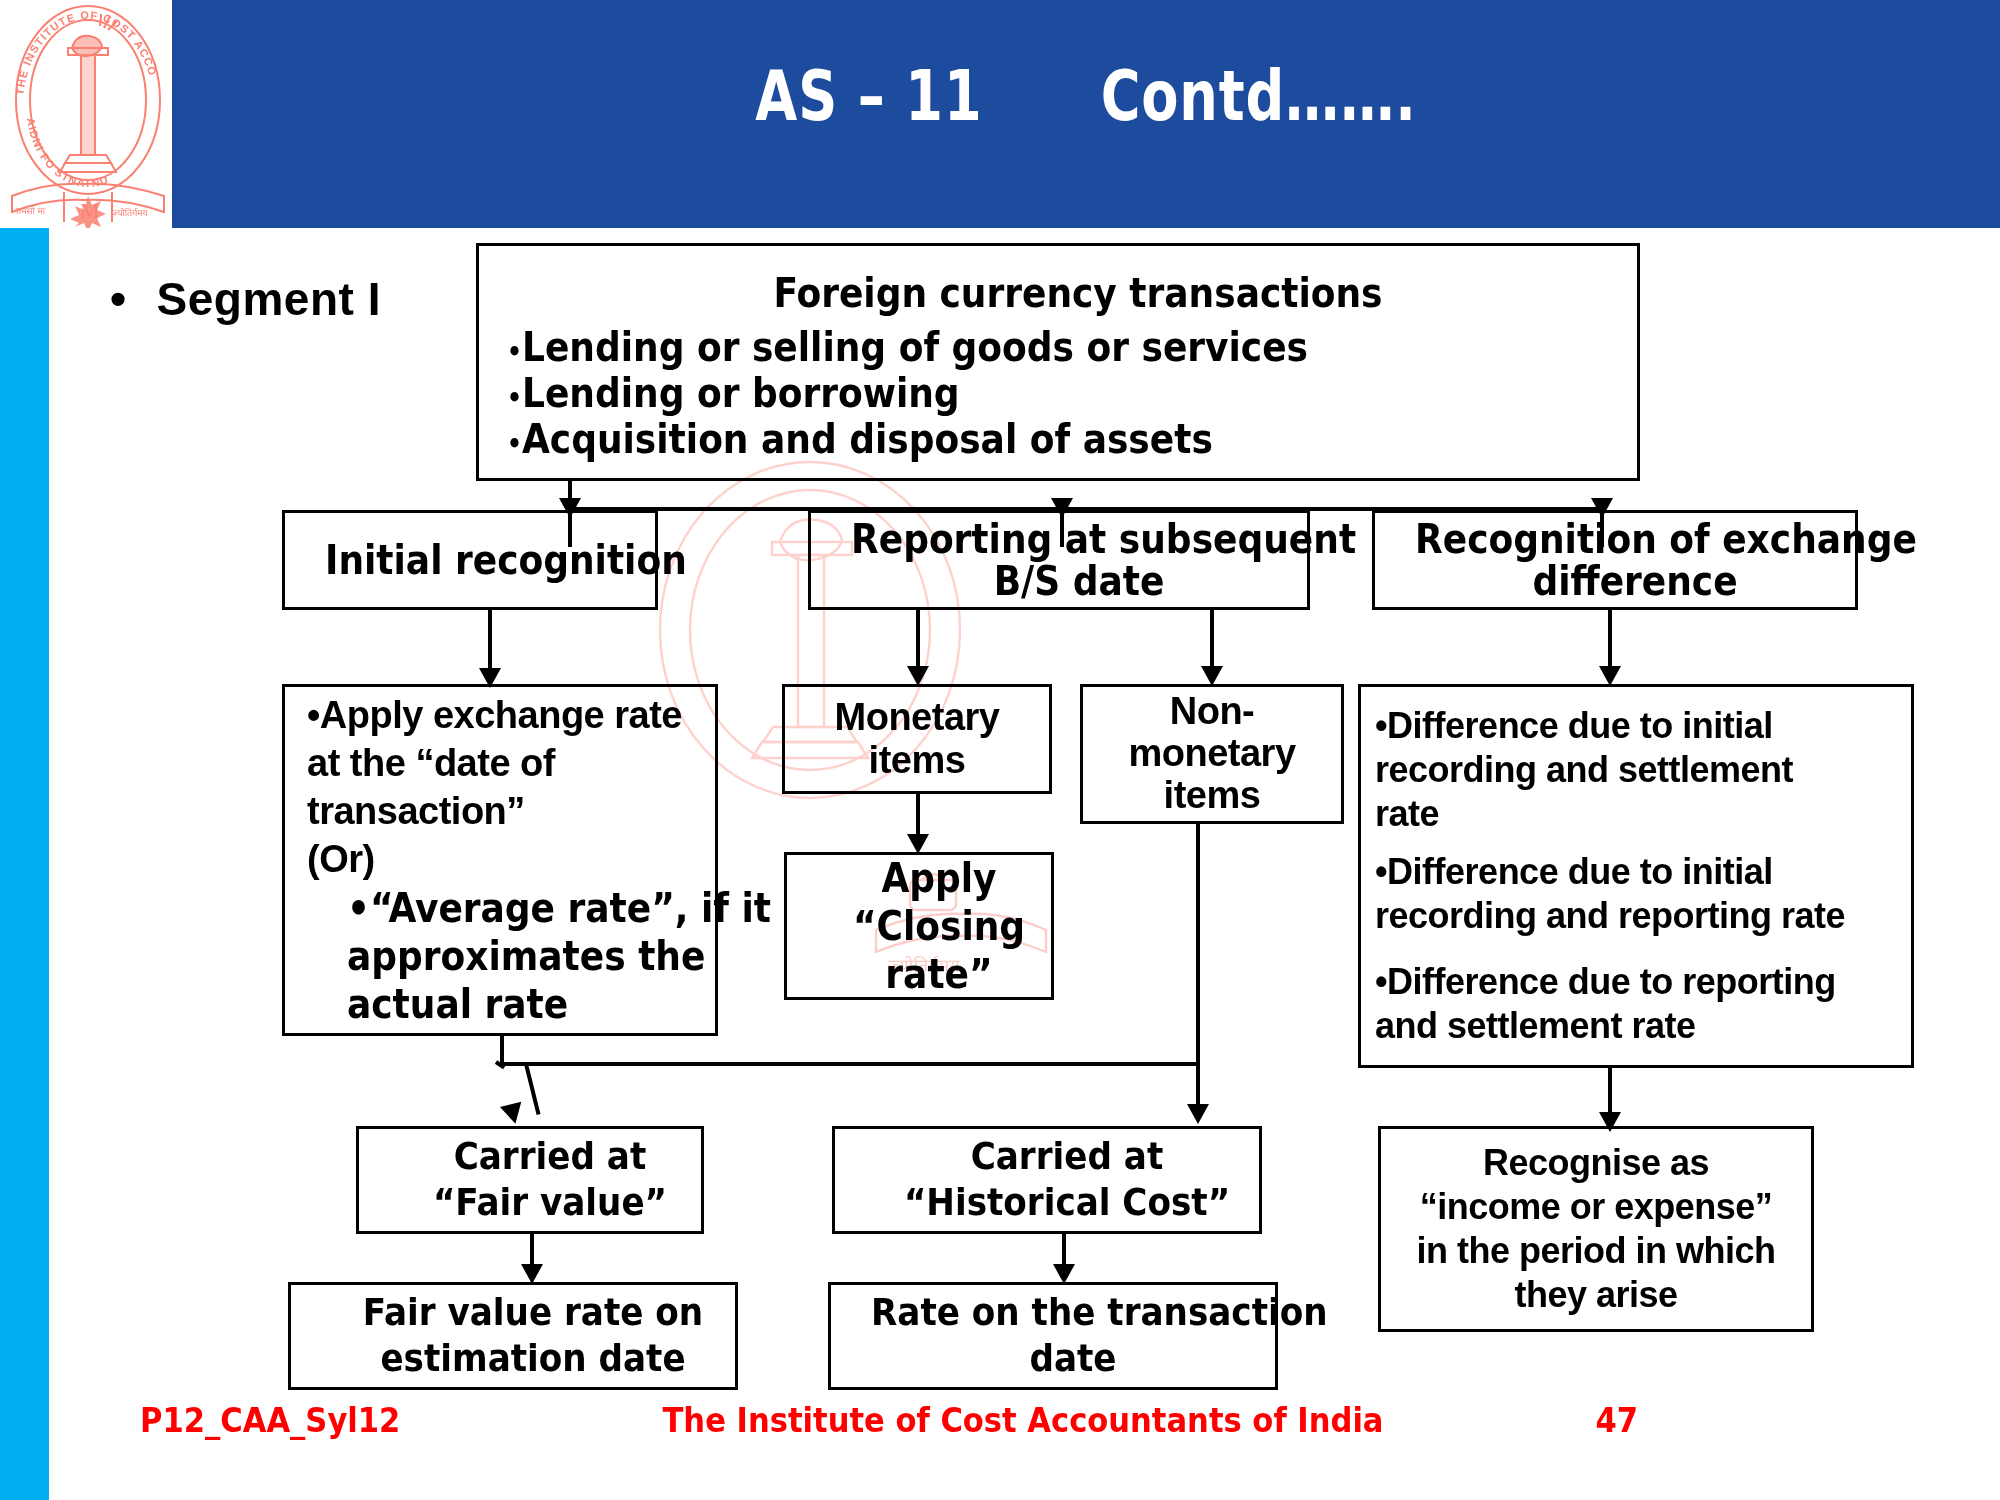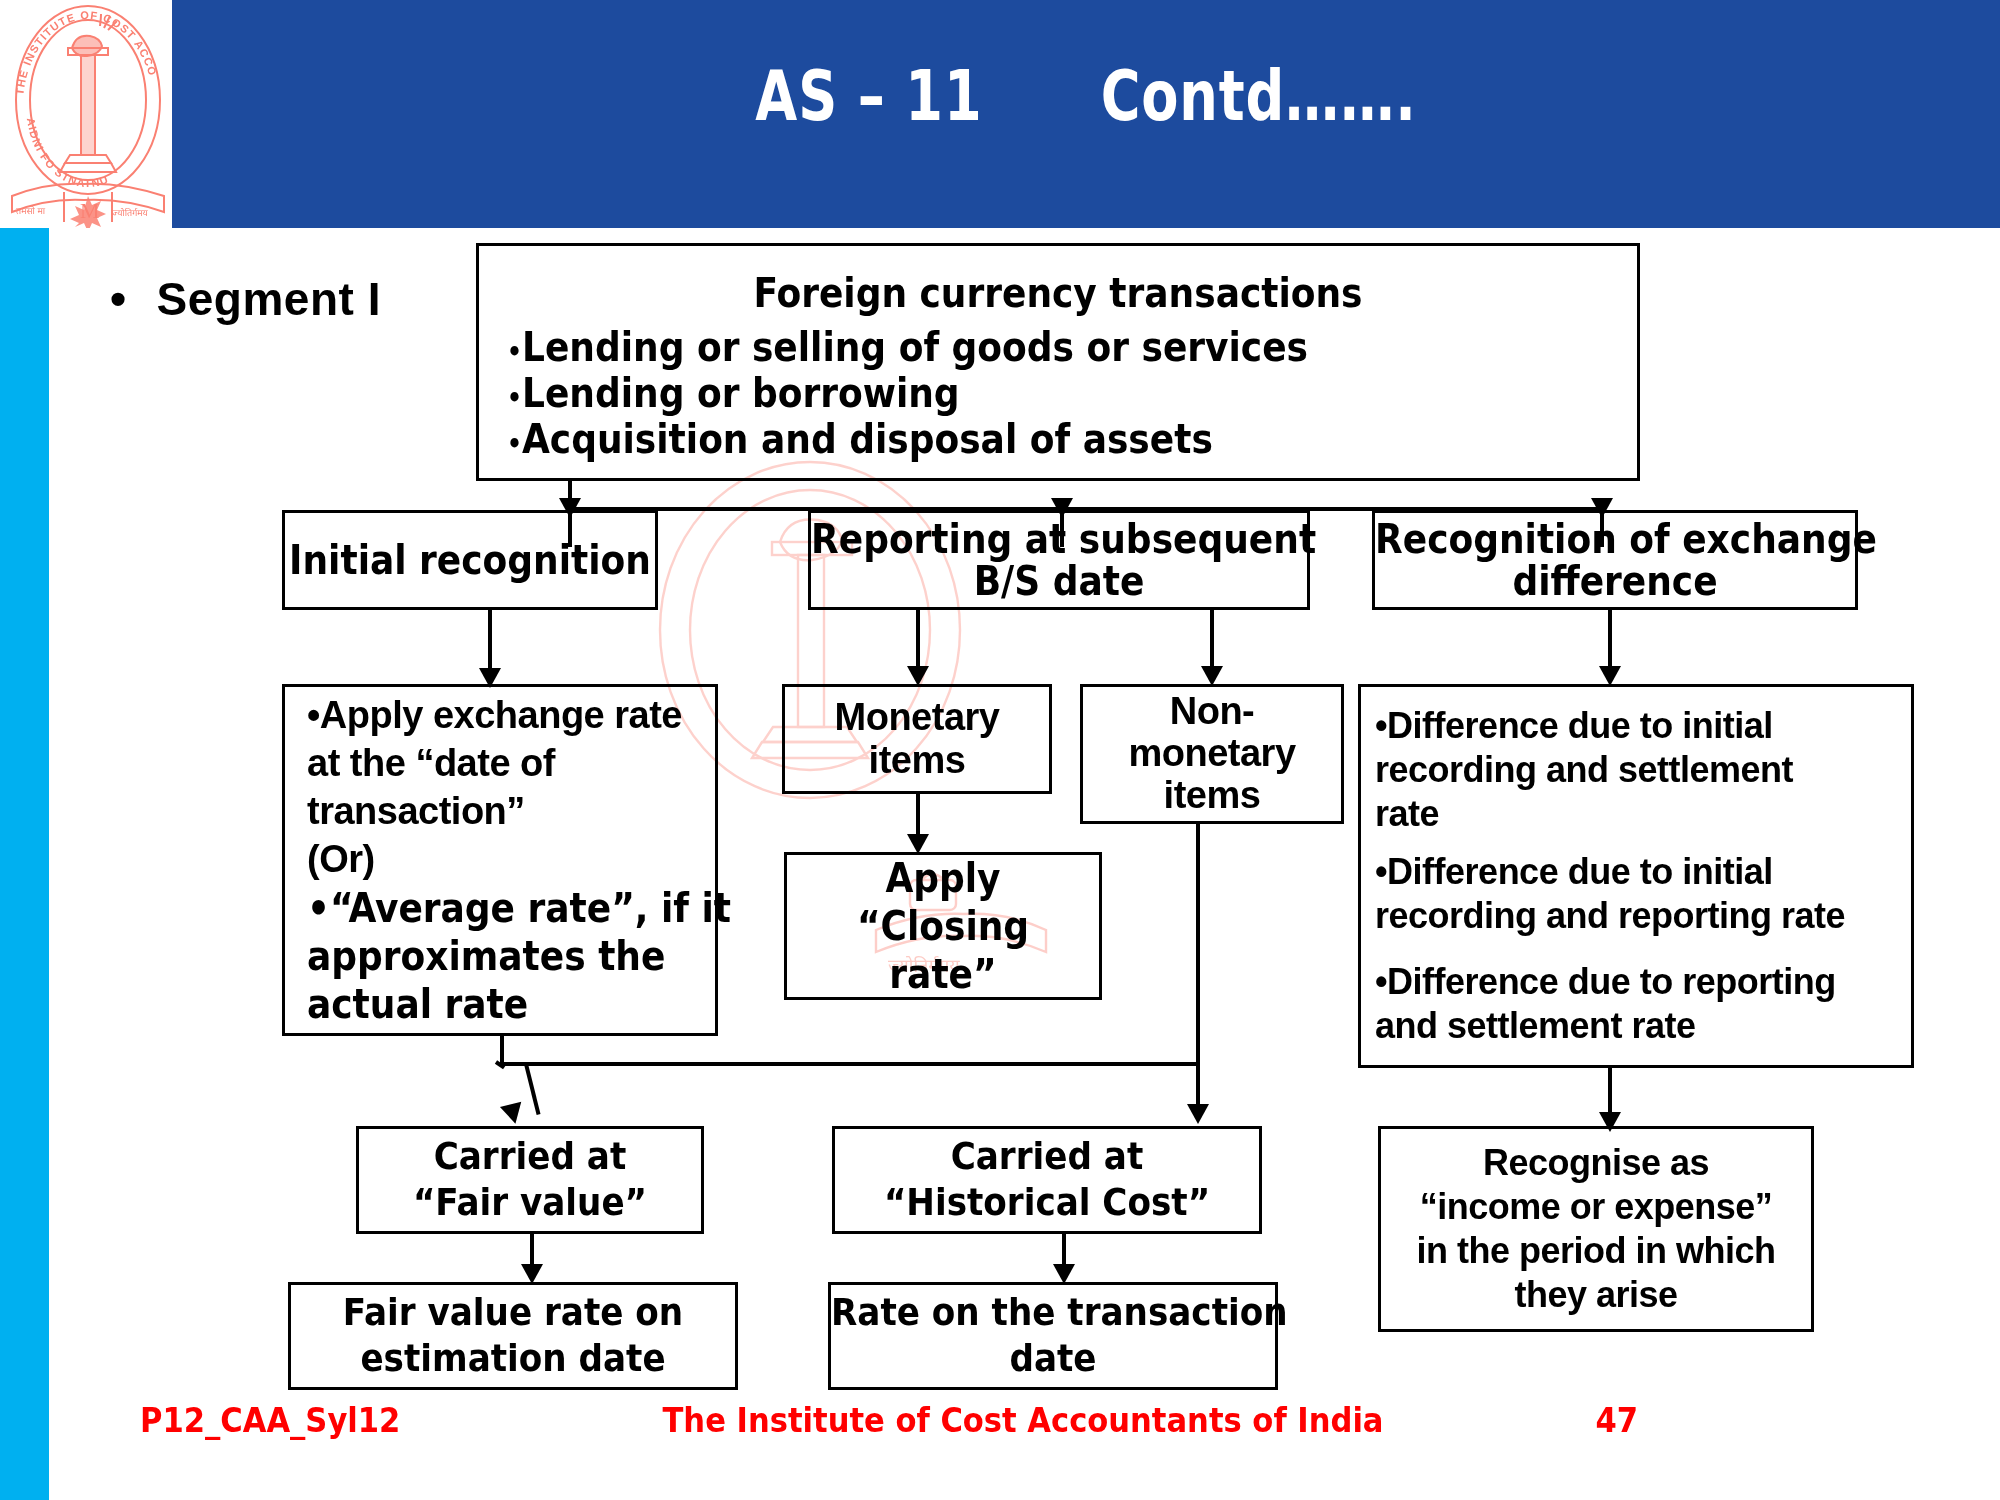--- a/index.html
+++ b/index.html
@@ -70,20 +70,21 @@
     color: #000;
     font-weight: bold;
     display: flex;
     flex-direction: column;
     justify-content: center;
   }
   .box.center-txt { text-align: center; }
   .box .ln { white-space: pre; }
   .narrow-c {
     font-family: "DejaVu Sans Condensed", "Liberation Sans Narrow", "Liberation Sans", sans-serif;
+    padding-left: 40px;
   }
 
   
   .wide {
     font-family: "Liberation Sans", sans-serif;
     letter-spacing: -0.5px;
   }
 
   
   .conn { position: absolute; }
@@ -269,21 +270,21 @@
   <div class="box center-txt" style="left:782px; top:684px; width:270px; height:110px;">
     <div class="ln wide" style="font-size:38px; line-height:1.12;">Monetary</div>
     <div class="ln wide" style="font-size:38px; line-height:1.12;">items</div>
   </div>
 
   <div class="conn">
     <div class="vline" style="left:916px; top:794px; height:52px;"></div>
     <div class="arrowhead" style="left:907px; top:834px;"></div>
   </div>
 
-  <div class="box center-txt" style="left:784px; top:852px; width:318px; height:148px;">
+  <div class="box center-txt" style="left:784px; top:852px; width:270px; height:148px;">
     <div class="ln narrow-c" style="font-size:40px; line-height:1.2;">Apply</div>
     <div class="ln narrow-c" style="font-size:40px; line-height:1.2;">“Closing</div>
     <div class="ln narrow-c" style="font-size:40px; line-height:1.2;">rate”</div>
   </div>
 
   <div class="box center-txt" style="left:1080px; top:684px; width:264px; height:140px;">
     <div class="ln wide" style="font-size:38px; line-height:1.1;">Non-</div>
     <div class="ln wide" style="font-size:38px; line-height:1.1;">monetary</div>
     <div class="ln wide" style="font-size:38px; line-height:1.1;">items</div>
   </div>

